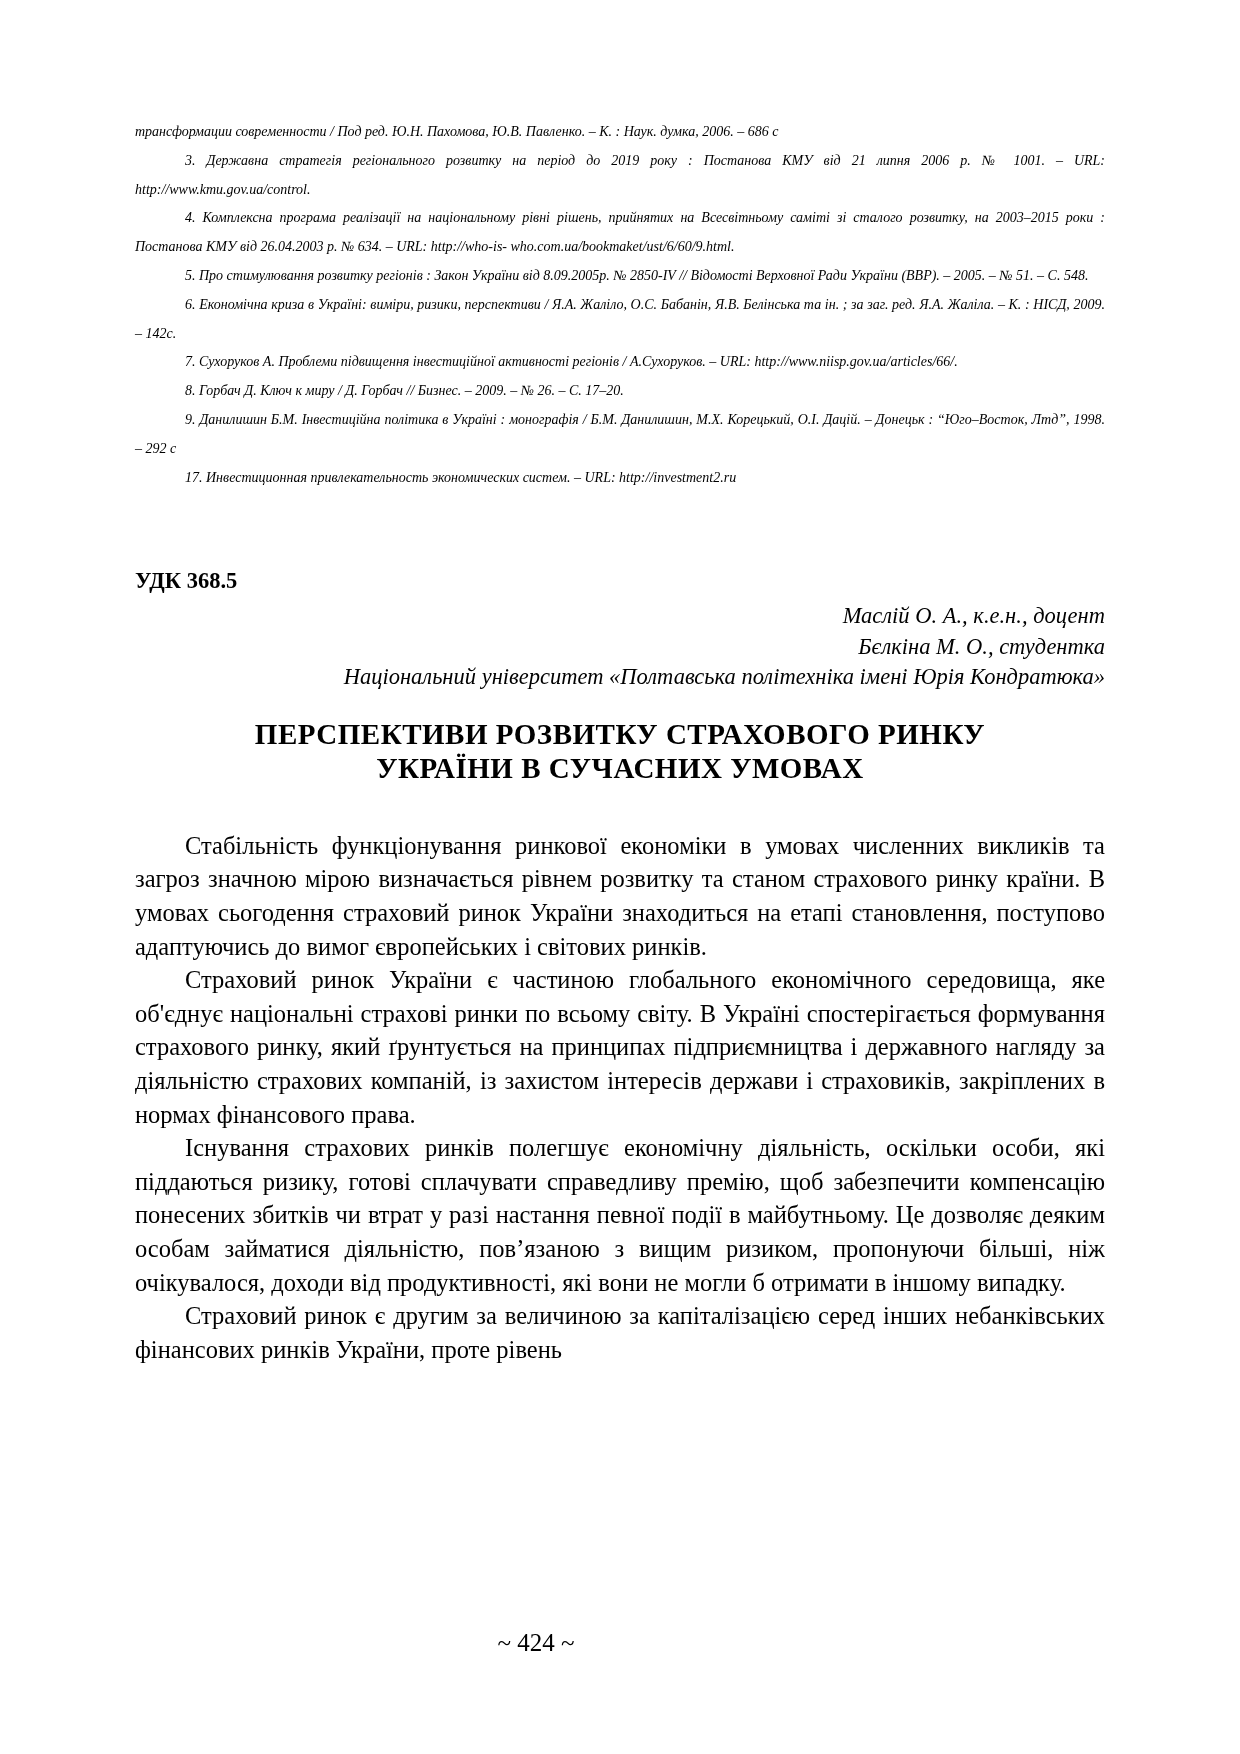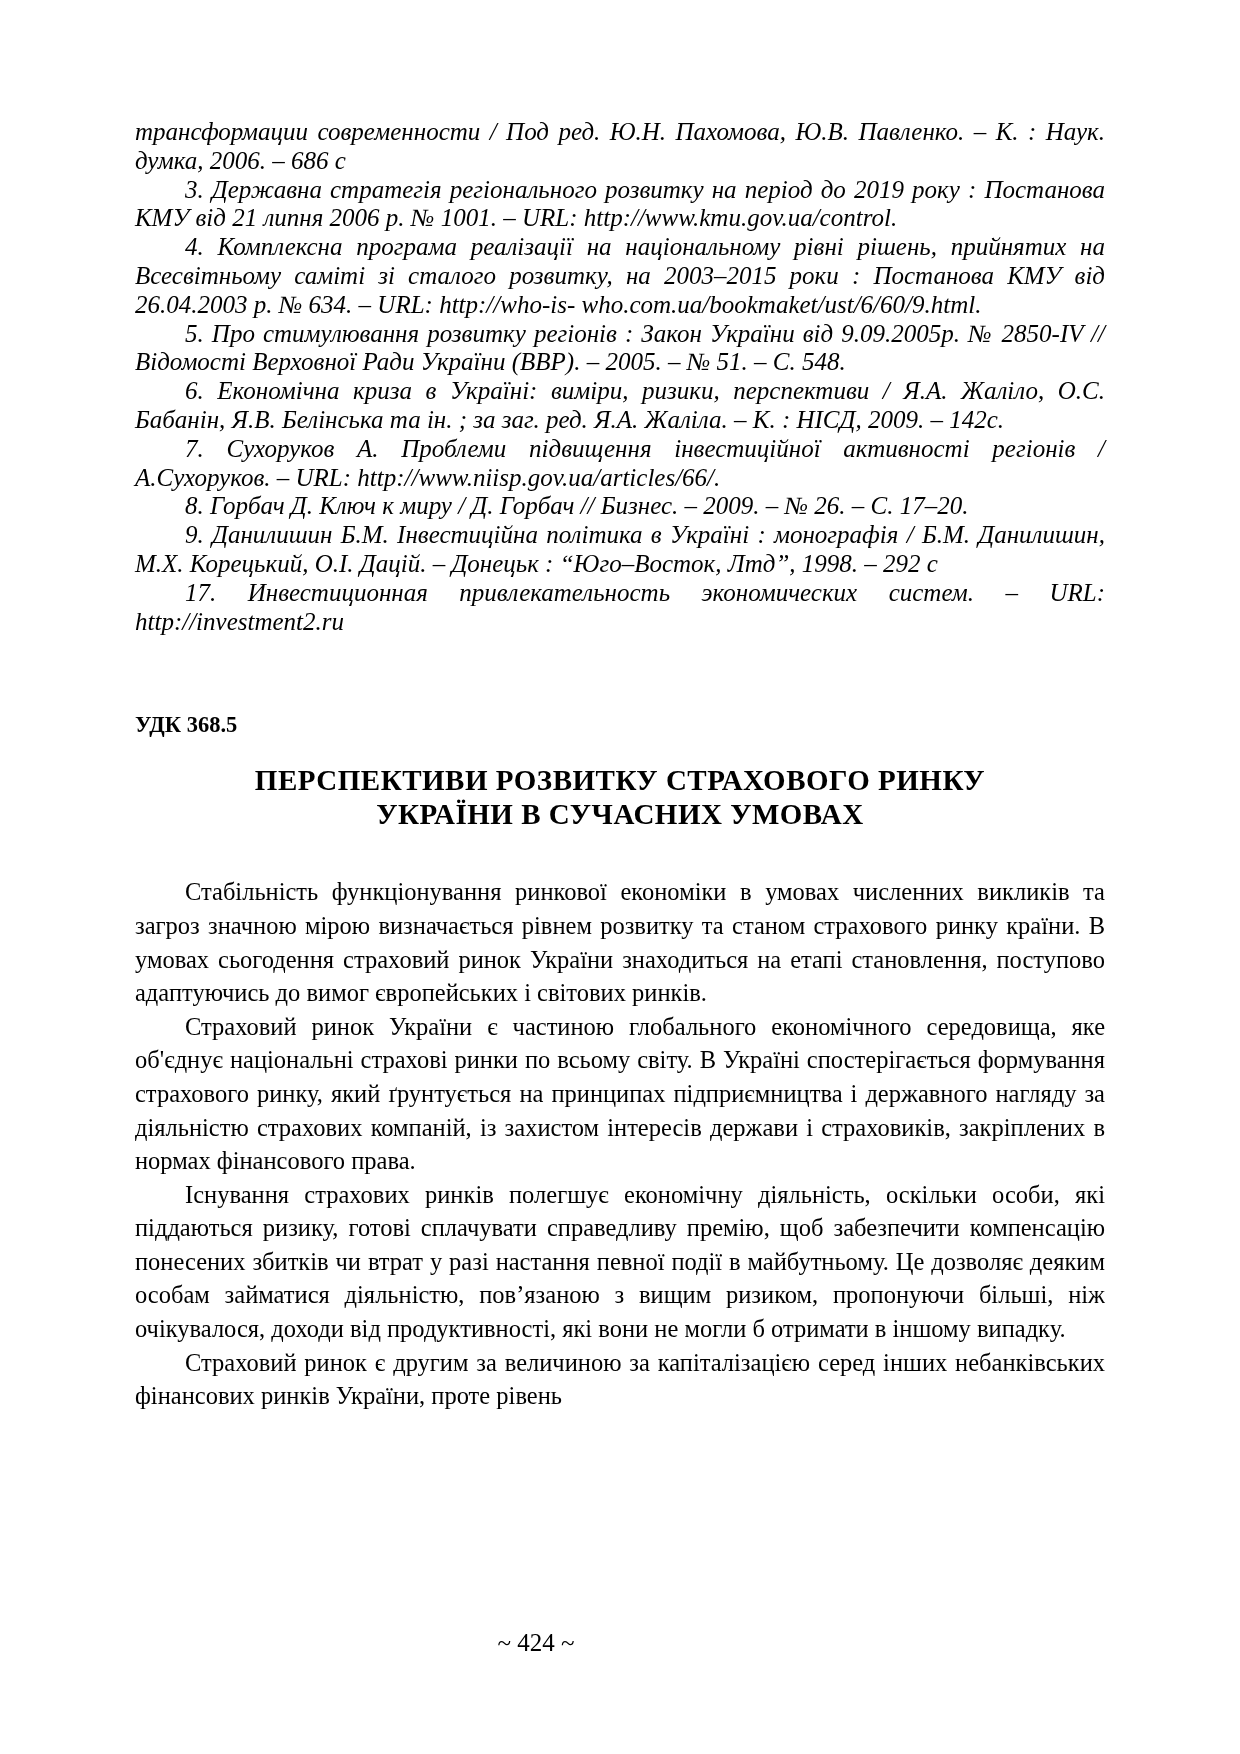--- a/index.html
+++ b/index.html
@@ -19,21 +19,21 @@
   .content {
     position: absolute;
     left: 135px;
     top: 118px;
     width: 970px;
   }
   
   .references p {
     margin: 0;
     font-style: italic;
-    font-size: 25px;
+    font-size: 14px;
     line-height: 28.8px;
     text-align: justify;
     text-indent: 50px;
   }
   .references p.continuation {
     text-indent: 0;
   }
   
   .udc {
     margin: 74px 0 0 0;
@@ -84,30 +84,35 @@
 </head>
 <body>
 
 <div class="page">
   <div class="content">
 
     <section class="references">
       <p class="continuation">трансформации современности / Под ред. Ю.Н. Пахомова, Ю.В. Павленко. – К. : Наук. думка, 2006. – 686 с</p>
       <p>3. Державна стратегія регіонального розвитку на період до 2019 року : Постанова КМУ від 21 липня 2006 р. № 1001. – URL: http://www.kmu.gov.ua/control.</p>
       <p>4. Комплексна програма реалізації на національному рівні рішень, прийнятих на Всесвітньому саміті зі сталого розвитку, на 2003–2015 роки : Постанова КМУ від 26.04.2003 р. № 634. – URL: http://who-is- who.com.ua/bookmaket/ust/6/60/9.html.</p>
-      <p>5.  Про стимулювання розвитку регіонів : Закон України від 9.09.2005р. № 2850-IV // Відомості Верховної Ради України (ВВР). – 2005. – № 51. – С. 548.</p>
+      <p>5.  Про стимулювання розвитку регіонів : Закон України від 8.09.2005р. № 2850-IV // Відомості Верховної Ради України (ВВР). – 2005. – № 51. – С. 548.</p>
       <p>6. Економічна криза в Україні: виміри, ризики, перспективи / Я.А. Жаліло, О.С. Бабанін, Я.В. Белінська та ін. ; за заг. ред. Я.А. Жаліла. – К. : НІСД, 2009. – 142с.</p>
       <p>7. Сухоруков А. Проблеми підвищення інвестиційної активності регіонів / А.Сухоруков. – URL: http://www.niisp.gov.ua/articles/66/.</p>
       <p>8. Горбач Д. Ключ к миру / Д. Горбач // Бизнес. – 2009. – № 26. – С. 17–20.</p>
       <p>9. Данилишин Б.М. Інвестиційна політика в Україні : монографія / Б.М. Данилишин, М.Х. Корецький, О.І. Дацій. – Донецьк : “Юго–Восток, Лтд”, 1998. – 292 с</p>
       <p>17.  Инвестиционная привлекательность экономических систем. – URL: http://investment2.ru</p>
     </section>
 
     <section>
       <p class="udc">УДК 368.5</p>
+      <div class="authors">
+        <p>Маслій О. А., к.е.н., доцент</p>
+        <p>Бєлкіна М. О., студентка</p>
+        <p>Національний університет «Полтавська політехніка імені Юрія Кондратюка»</p>
+      </div>
       <h1 class="title">
         <span>ПЕРСПЕКТИВИ РОЗВИТКУ СТРАХОВОГО РИНКУ</span><br>
         <span>УКРАЇНИ В СУЧАСНИХ УМОВАХ</span>
       </h1>
     </section>
 
     <section class="bodytext">
       <p>Стабільність функціонування ринкової економіки в умовах численних викликів та загроз значною мірою визначається рівнем розвитку та станом страхового ринку країни. В умовах сьогодення страховий ринок України знаходиться на етапі становлення, поступово адаптуючись до вимог європейських і світових ринків.</p>
       <p>Страховий ринок України є частиною глобального економічного середовища, яке об'єднує національні страхові ринки по всьому світу. В Україні спостерігається формування страхового ринку, який ґрунтується на принципах підприємництва і державного нагляду за діяльністю страхових компаній, із захистом інтересів держави і страховиків, закріплених в нормах фінансового права.</p>
       <p>Існування страхових ринків полегшує економічну діяльність, оскільки особи, які піддаються ризику, готові сплачувати справедливу премію, щоб забезпечити компенсацію понесених збитків чи втрат у разі настання певної події в майбутньому. Це дозволяє деяким особам займатися діяльністю, пов’язаною з вищим ризиком, пропонуючи більші, ніж очікувалося, доходи від продуктивності, які вони не могли б отримати в іншому випадку.</p>

